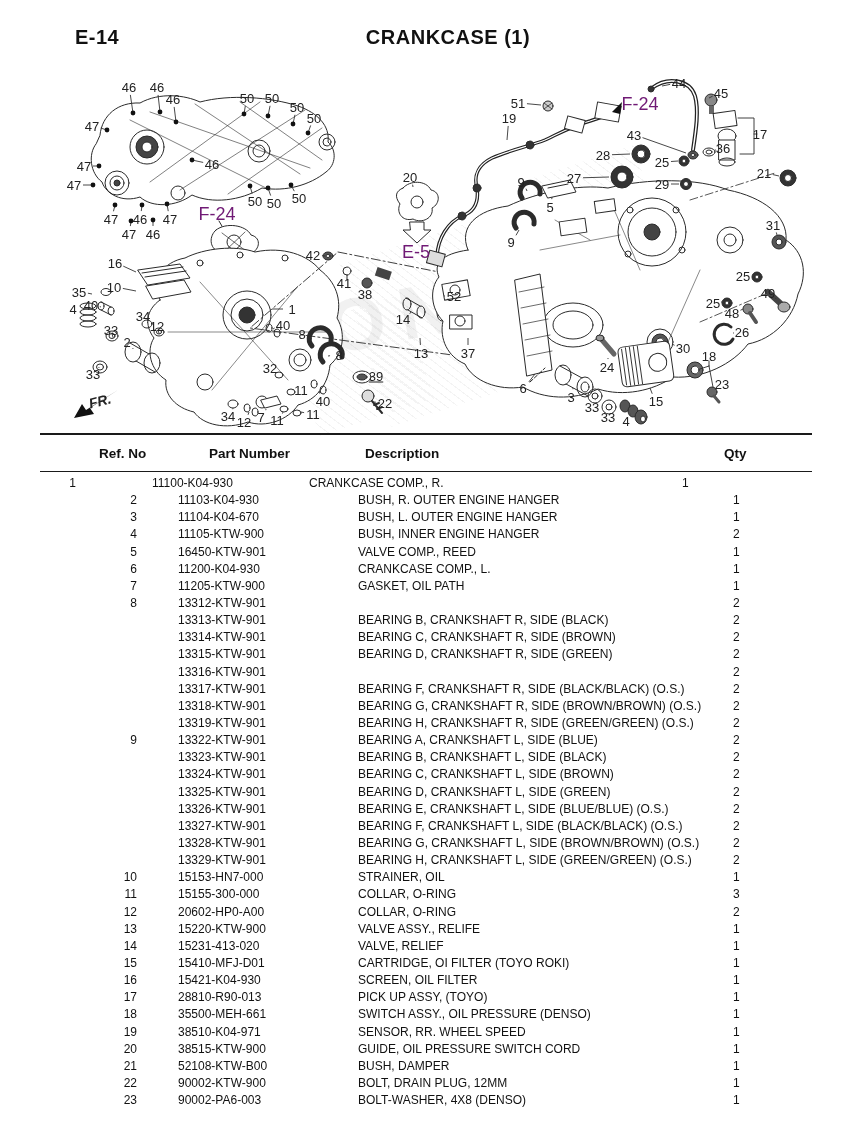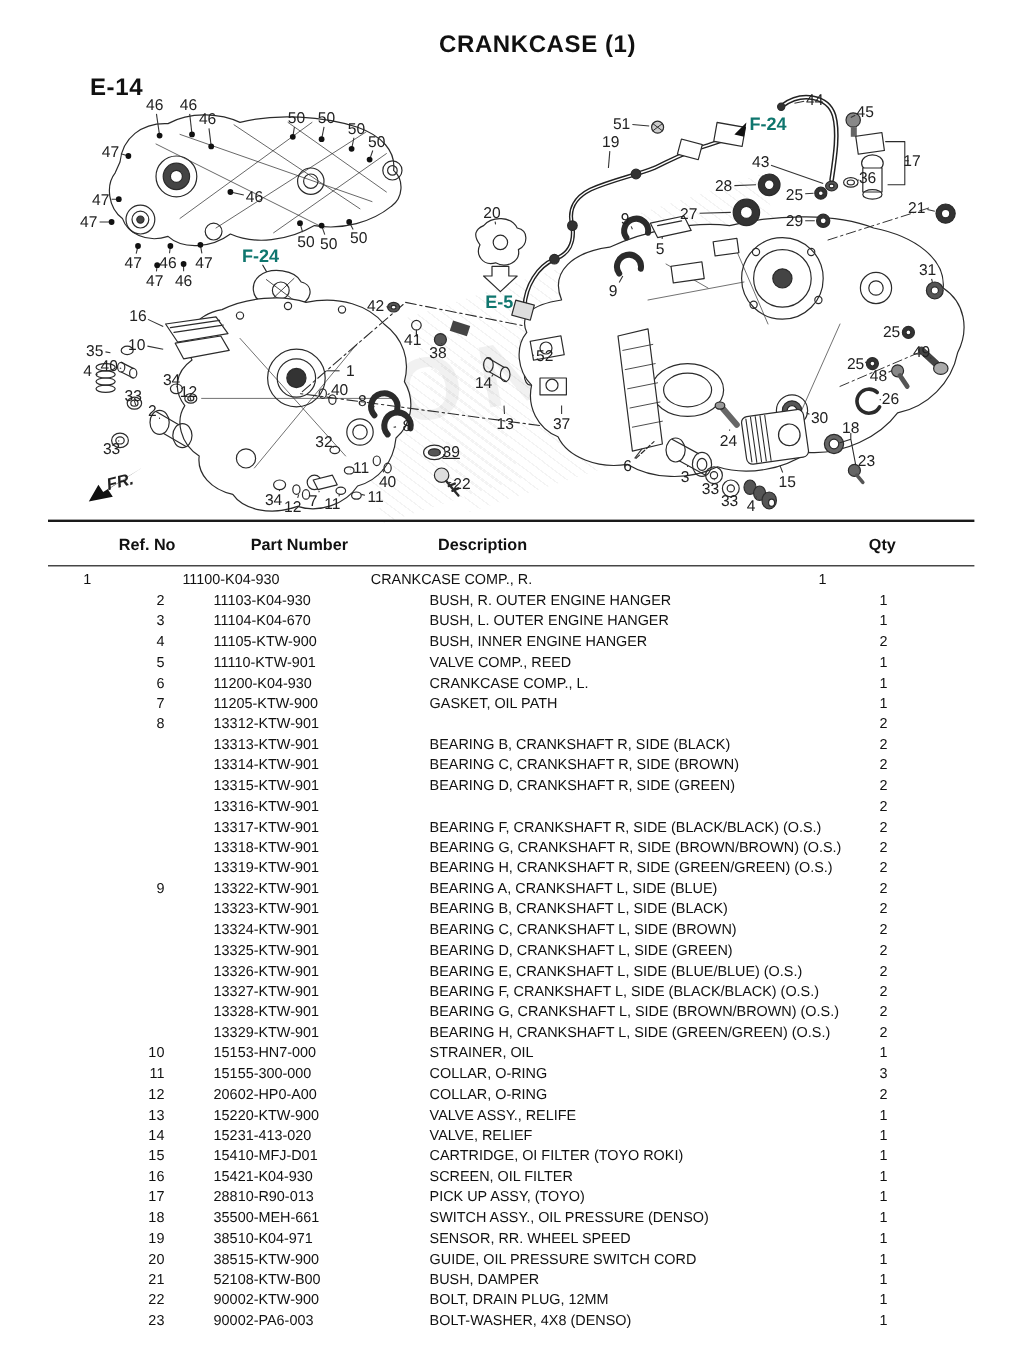--- a/index.html
+++ b/index.html
@@ -1,37 +1,37 @@
 <!DOCTYPE html>
 <html><head>
 <meta charset="utf-8">
 <style>
   * { margin:0; padding:0; box-sizing:border-box; }
   html,body { width:843px; height:1137px; background:#fff; overflow:hidden;
     font-family:"Liberation Sans","DejaVu Sans",sans-serif; color:#111; }
   #page { position:relative; width:843px; height:1137px; background:#fff; }
 
   
-  #page-code { position:absolute; left:75px; top:26px; font-size:20px; font-weight:700; letter-spacing:.5px;margin-top:36px; }
+  #page-code { position:absolute; left:75px; top:26px; font-size:20px; font-weight:700; letter-spacing:.5px; }
   #page-title { position:absolute; left:448px; top:26px; transform:translateX(-50%); font-size:20px; font-weight:700; letter-spacing:.5px; white-space:nowrap; }
 
   
   #diagram { position:absolute; left:0; top:70px; width:843px; height:365px; }
   #watermark { position:absolute; left:170px; top:185px; width:520px; height:110px;
     transform:rotate(-11deg); font-size:74px; font-weight:700; letter-spacing:14px;
     color:rgba(120,120,120,0.10); text-align:center; line-height:110px; pointer-events:none; }
   .hatch { position:absolute; pointer-events:none; opacity:.55;
     background:repeating-linear-gradient(55deg, rgba(140,140,140,.18) 0 1px, transparent 1px 7px); }
   #hatch1 { left:360px; top:160px; width:200px; height:170px; transform:rotate(-18deg); }
   #hatch2 { left:540px; top:90px;  width:110px; height:90px;  transform:rotate(-18deg); }
   #hatch3 { left:300px; top:240px; width:120px; height:110px; transform:rotate(-18deg); }
   #diagram-art, #leader-svg { position:absolute; left:0; top:0; }
   #callout-layer { position:absolute; left:0; top:0; width:701px; height:365px; }
   .co { position:absolute; transform:translate(-50%,-50%); font-size:13px; color:#222; white-space:nowrap; }
-  .co.bold { font-size:15px; font-weight:700; color:#0f766e; }
+  .co.bold { font-size:18px; font-weight:400; color:#701a75; }
   .co.fr { font-size:14px; font-weight:700; font-style:italic; transform:translate(-50%,-50%) rotate(-14deg); }
 
   
   #rule-top { position:absolute; left:40px; top:433px; width:772px; height:2px; background:#1a1a1a; }
   #rule-mid { position:absolute; left:40px; top:471px; width:772px; height:1px; background:#1a1a1a; }
   #thead { position:absolute; left:40px; top:441px; width:772px; height:28px; font-size:13.5px; font-weight:700; }
   #thead span { position:absolute; top:5px; white-space:nowrap; }
   .h-ref  { left:59px; }
   .h-part { left:169px; }
   .h-desc { left:325px; }
@@ -485,21 +485,21 @@
         <span class="c-qty">1</span>
       </div>
       <div class="trow lvl2">
         <span class="c-ref">4</span>
         <span class="c-part">11105-KTW-900</span>
         <span class="c-desc">BUSH, INNER ENGINE HANGER</span>
         <span class="c-qty">2</span>
       </div>
       <div class="trow lvl2">
         <span class="c-ref">5</span>
-        <span class="c-part">11110-KTW-901</span>
+        <span class="c-part">16450-KTW-901</span>
         <span class="c-desc">VALVE COMP., REED</span>
         <span class="c-qty">1</span>
       </div>
       <div class="trow lvl2">
         <span class="c-ref">6</span>
         <span class="c-part">11200-K04-930</span>
         <span class="c-desc">CRANKCASE COMP., L.</span>
         <span class="c-qty">1</span>
       </div>
       <div class="trow lvl2">

